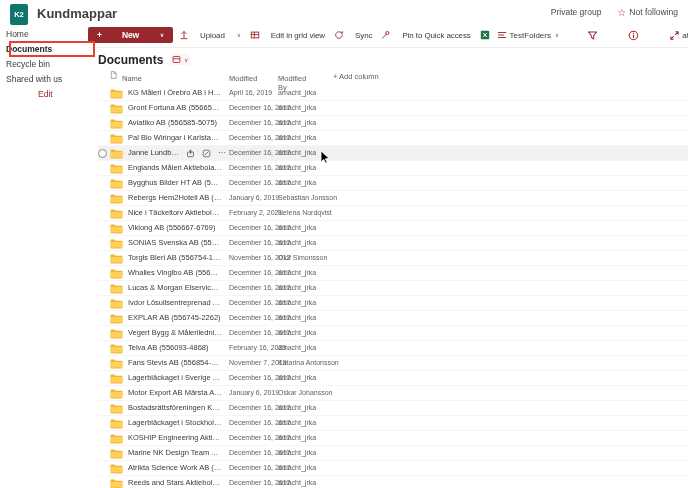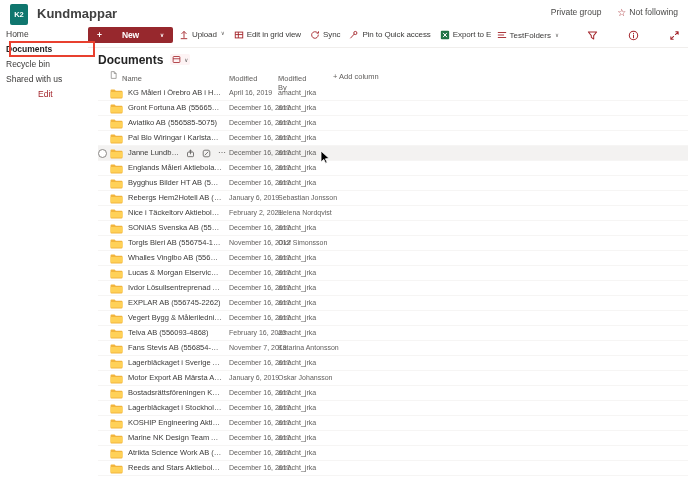--- a/index.html
+++ b/index.html
@@ -15,21 +15,21 @@
                font-size:8.5px;color:#494847;}
   .follow{display:flex;align-items:center;gap:3px;cursor:pointer;}
   .star-icon{color:#a4262c;font-size:10px;line-height:9px;}
   .star-icon::after{content:"☆";}
   
   .cmdbar{position:absolute;left:88px;top:24px;height:22px;display:flex;align-items:center;
           gap:3px;font-size:8px;letter-spacing:-0.1px;color:#3b3a39;white-space:nowrap;}
   .newbtn{background:#97282d;color:#fff;border-radius:2px;padding:3px 9px;font-size:8.5px;
           font-weight:bold;display:flex;align-items:center;gap:20px;cursor:pointer;}
   .newbtn .plus::after{content:"+";font-weight:bold;}
-  .cmditem{display:flex;align-items:flex-start;gap:3px;padding:3px 3px;position:relative;cursor:pointer;}
+  .cmditem{display:flex;align-items:center;gap:11px;padding:3px 3px;position:relative;cursor:pointer;}
   .chev{font-size:5.5px;color:#605e5c;margin-left:1px;}
   .chev::after{content:"∨";}
   .cmdright{position:absolute;right:6px;top:24px;height:22px;display:flex;align-items:center;
             gap:26px;font-size:8px;color:#3b3a39;background:#fff;padding-left:6px;}
   .viewsel{display:flex;align-items:center;gap:3px;cursor:pointer;}
   .iconbtn{cursor:pointer;padding:2px;}
   .hairline{position:absolute;left:88px;right:0;top:47px;border-top:1px solid #f0eeec;}
   
   .annot{position:absolute;border:2px solid #e8402f;pointer-events:none;}
   .cmd-annot{left:-4px;right:-3px;top:-3px;bottom:-3px;}
@@ -317,20 +317,29 @@
         </svg>
         <span class="r-name">Nice i Täckeltorv Aktiebolag (556744-5881)</span>
         <span class="r-date">February 2, 2021</span>
         <span class="r-by">Helena Nordqvist</span>
       </div>
       <div class="row">
         <svg class="f-icon" width="13" height="10" viewBox="0 0 13 10">
           <path d="M.5 1.4c0-.5.4-.9.9-.9h3.2l1.2 1.2h5.8c.5 0 .9.4.9.9v5.9c0 .5-.4.9-.9.9H1.4c-.5 0-.9-.4-.9-.9z" fill="#f2b53c"></path>
           <path d="M.5 3h12v4.5c0 .5-.4.9-.9.9H1.4c-.5 0-.9-.4-.9-.9z" fill="#ffd157"></path>
         </svg>
+        <span class="r-name">Viklong AB (556667-6769)</span>
+        <span class="r-date">December 16, 2017</span>
+        <span class="r-by">amacht_jrka</span>
+      </div>
+      <div class="row">
+        <svg class="f-icon" width="13" height="10" viewBox="0 0 13 10">
+          <path d="M.5 1.4c0-.5.4-.9.9-.9h3.2l1.2 1.2h5.8c.5 0 .9.4.9.9v5.9c0 .5-.4.9-.9.9H1.4c-.5 0-.9-.4-.9-.9z" fill="#f2b53c"></path>
+          <path d="M.5 3h12v4.5c0 .5-.4.9-.9.9H1.4c-.5 0-.9-.4-.9-.9z" fill="#ffd157"></path>
+        </svg>
         <span class="r-name">SONIAS Svenska AB (556698-3782)</span>
         <span class="r-date">December 16, 2017</span>
         <span class="r-by">amacht_jrka</span>
       </div>
       <div class="row">
         <svg class="f-icon" width="13" height="10" viewBox="0 0 13 10">
           <path d="M.5 1.4c0-.5.4-.9.9-.9h3.2l1.2 1.2h5.8c.5 0 .9.4.9.9v5.9c0 .5-.4.9-.9.9H1.4c-.5 0-.9-.4-.9-.9z" fill="#f2b53c"></path>
           <path d="M.5 3h12v4.5c0 .5-.4.9-.9.9H1.4c-.5 0-.9-.4-.9-.9z" fill="#ffd157"></path>
         </svg>
         <span class="r-name">Torgls Bleri AB (556754-1962)</span>

